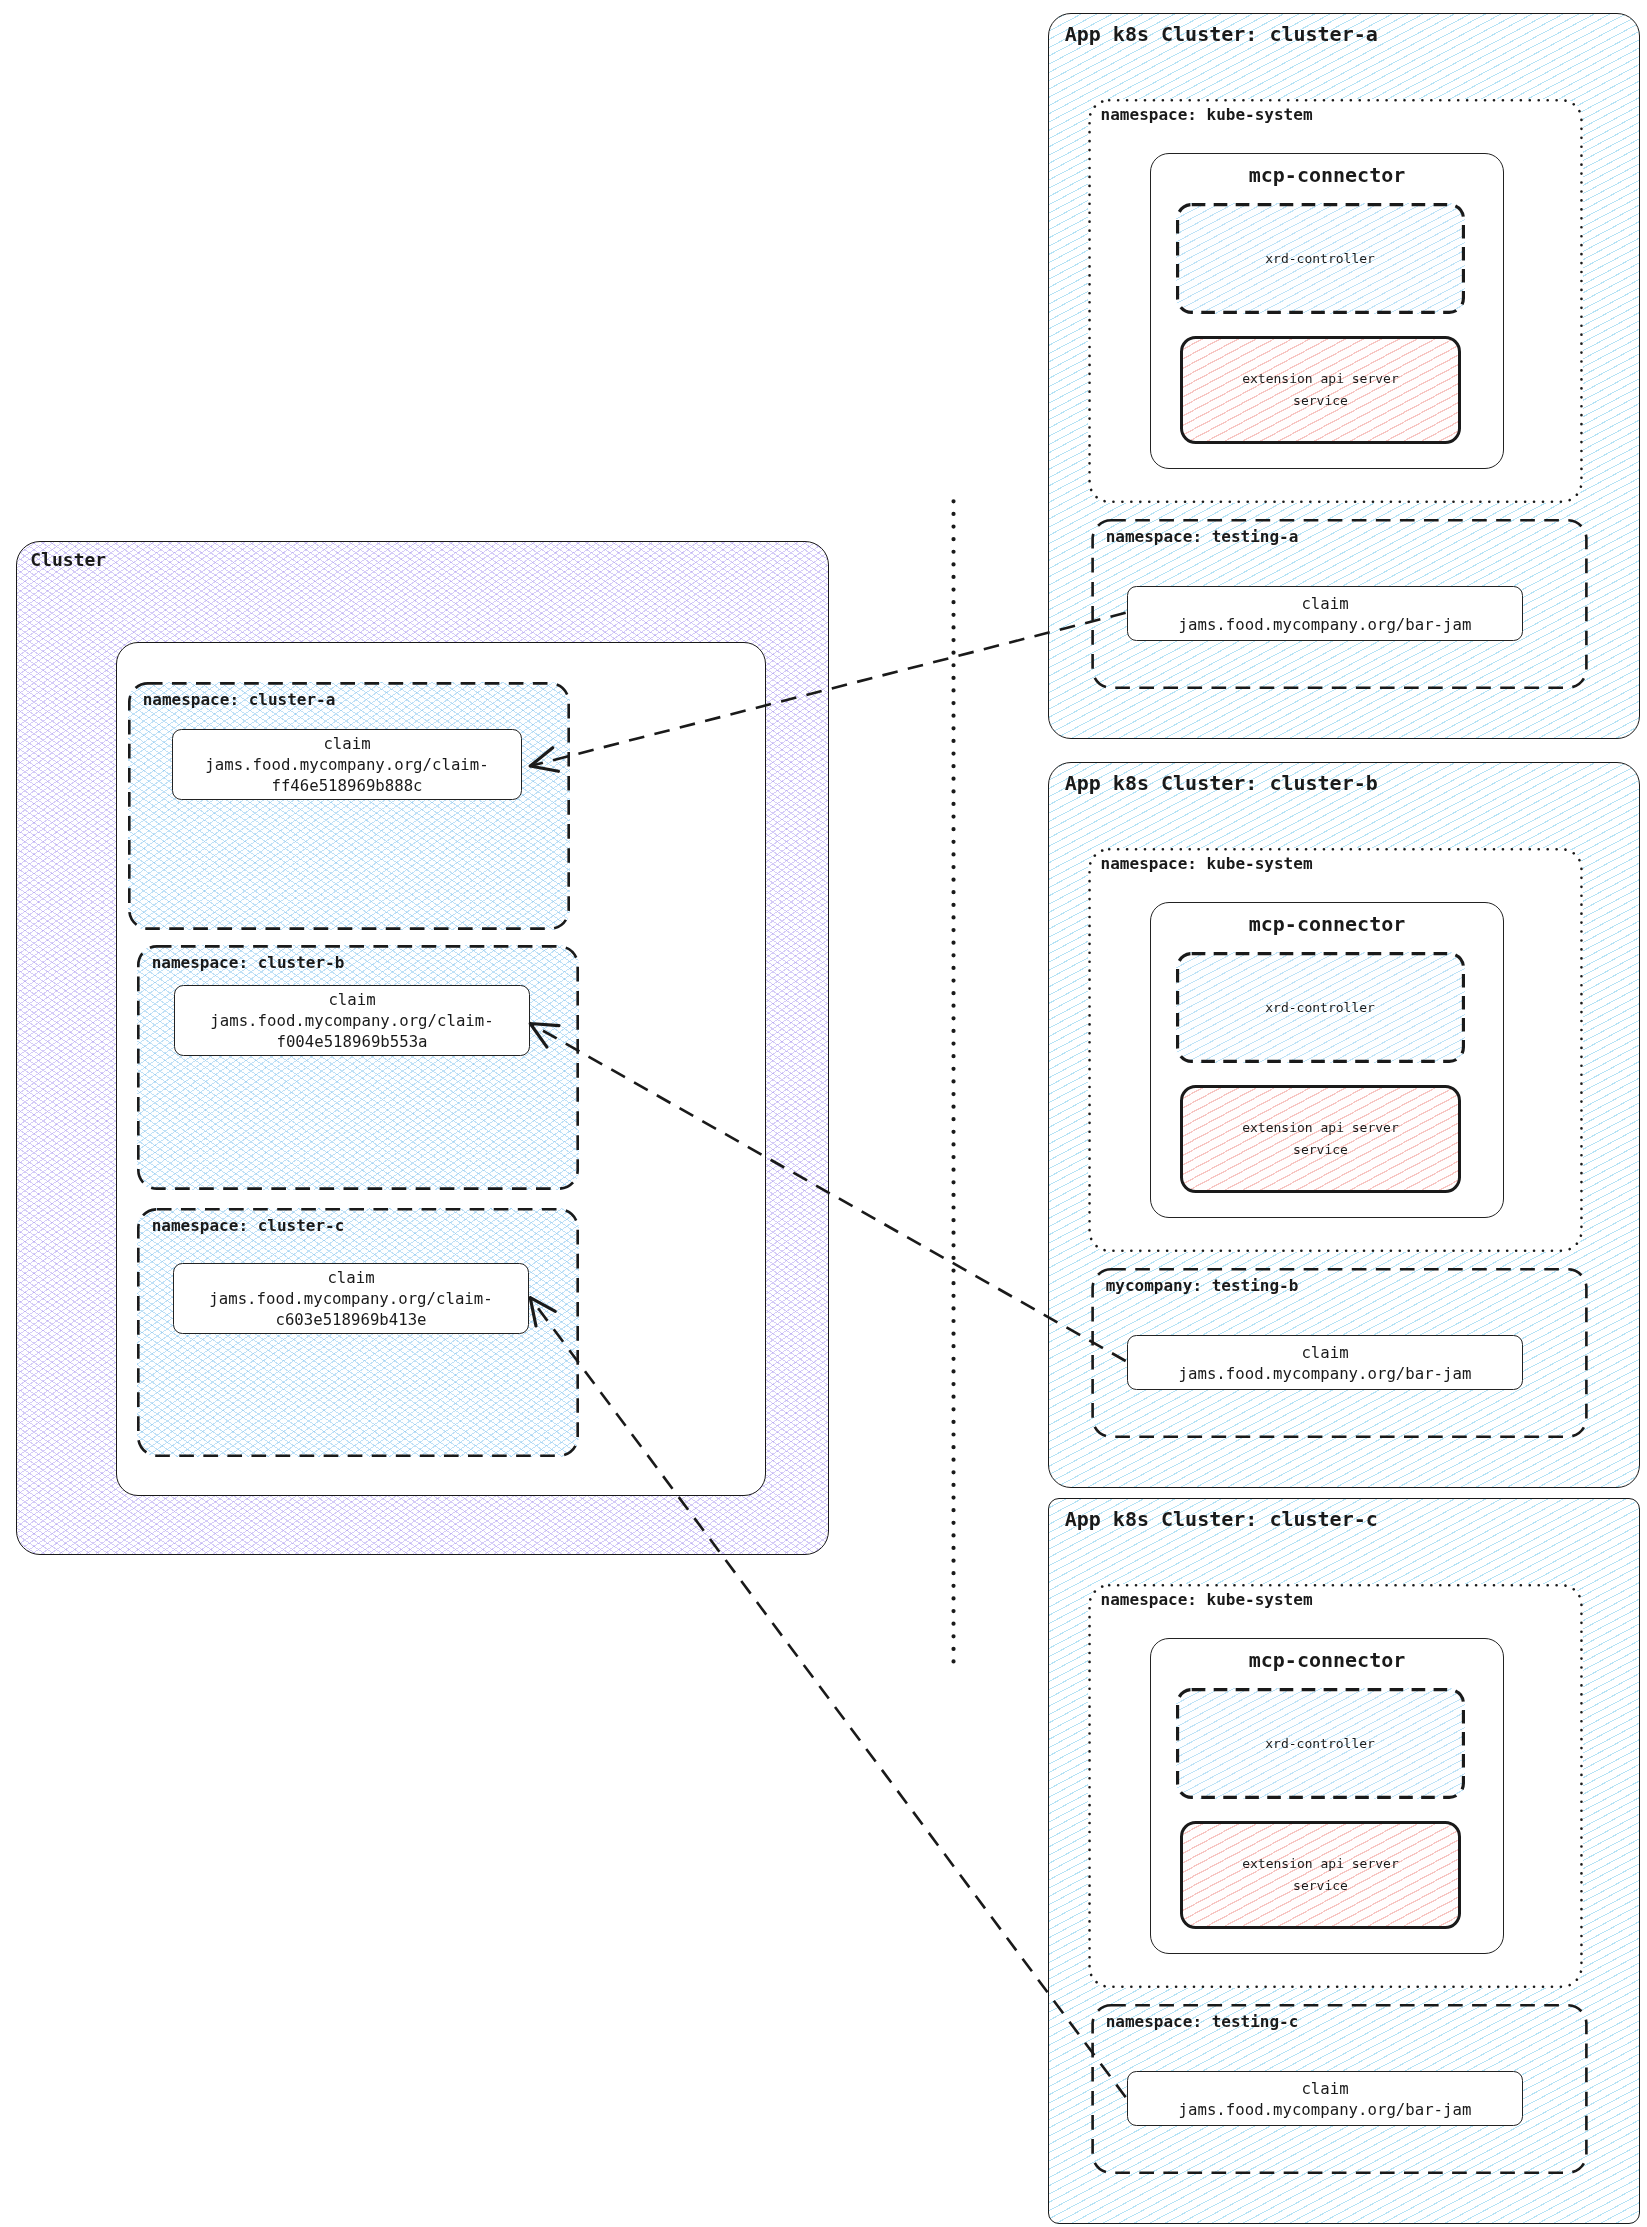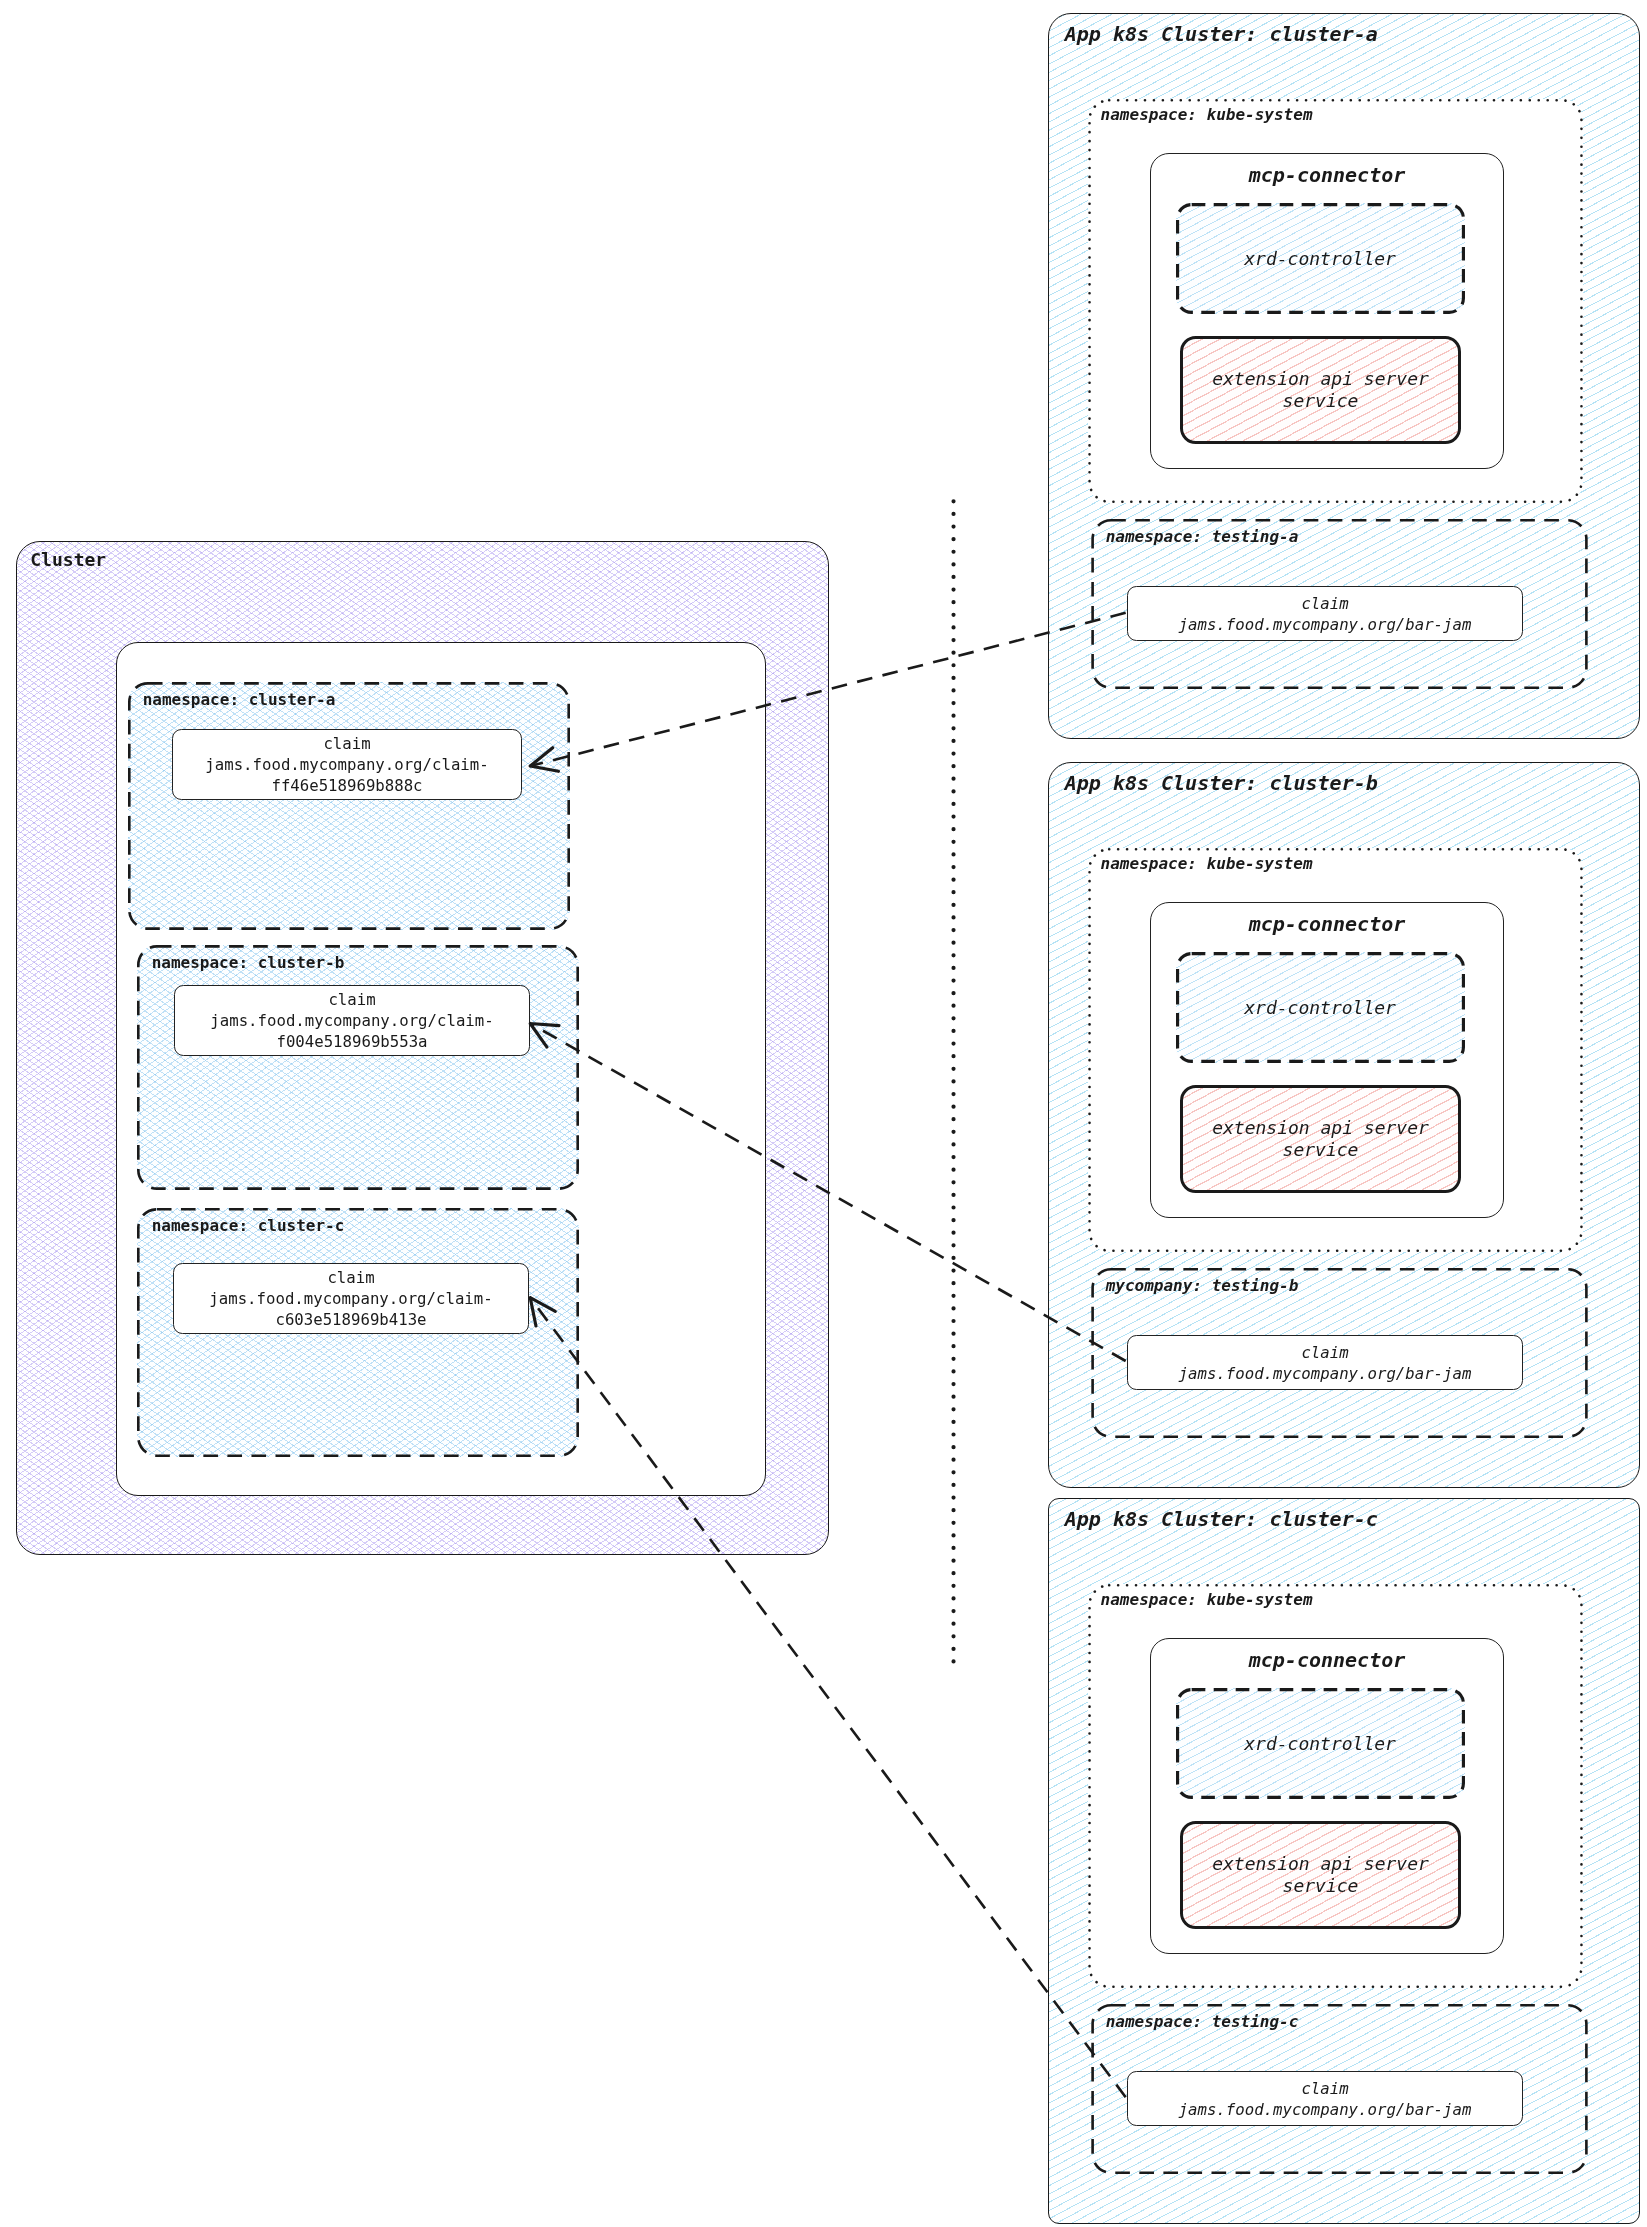--- a/index.html
+++ b/index.html
@@ -1,21 +1,21 @@
 <!DOCTYPE html>
 <html style="font-size:8.4px"><head>
 <meta charset="utf-8">
 <style>
   html,body{margin:0;padding:0;background:#ffffff;}
   #page{position:relative;width:1647px;height:2227px;background:#ffffff;
         font-family:"DejaVu Sans Mono","Liberation Mono",monospace;color:#1a1a1a;overflow:hidden;}
   .box{position:absolute;box-sizing:border-box;}
   
   .fill-white{background:#ffffff;}
-  .hatch-cyan{background-image:repeating-linear-gradient(152deg,rgba(109,199,235,0.50) 0 1px,rgba(255,255,255,0) 1px 7.3px);font-style:italic;}
+  .hatch-cyan{background-image:repeating-linear-gradient(152deg,rgba(109,199,235,0.50) 0 1px,rgba(255,255,255,0) 1px 7.3px);}
   .hatch-blue{background-image:repeating-linear-gradient(152deg,rgba(140,205,240,0.55) 0 1px,rgba(255,255,255,0) 1px 6.8px);background-color:#fdfeff;}
   .hatch-pink{background-image:repeating-linear-gradient(152deg,rgba(240,152,146,0.55) 0 1.3px,rgba(255,255,255,0) 1.3px 8.4px);background-color:#fffdfd;}
   .cross-blue{background-image:
       repeating-linear-gradient(145deg,rgba(130,195,238,0.50) 0 0.9px,rgba(255,255,255,0) 0.9px 5.8px),
       repeating-linear-gradient(35deg,rgba(130,195,238,0.50) 0 0.9px,rgba(255,255,255,0) 0.9px 5.8px);
       background-color:#fdfeff;}
   .cross-purple{background-image:
       repeating-linear-gradient(145deg,rgba(163,143,238,0.45) 0 0.9px,rgba(255,255,255,0) 0.9px 5.2px),
       repeating-linear-gradient(35deg,rgba(163,143,238,0.45) 0 0.9px,rgba(255,255,255,0) 0.9px 5.2px);
       background-color:#fefeff;}
@@ -23,21 +23,21 @@
   .solid3{border:1.6px solid #1a1a1a;}
   .solid-ext{border:3.1px solid #1a1a1a;}
   .claim-border{border:1.6px solid #222222;}
   
   .lbl{position:absolute;white-space:nowrap;}
   .cluster-title{top:8.4px;left:15.7px;font-size:20px;font-weight:700;letter-spacing:0;}
   .ns-label{top:8.4px;left:14.7px;font-size:16px;font-weight:700;}
   .hdr-label{font-size:16.7px;font-weight:700;}
   .mcp-title{position:absolute;top:9.4px;left:0;right:0;text-align:center;font-size:20px;font-weight:700;}
   .ctr{display:flex;flex-direction:column;align-items:center;justify-content:center;text-align:center;}
-  .body-txt{font-size:18px;line-height:22px;font-weight:400;}
+  .body-txt{font-size:13px;line-height:22px;font-weight:400;}
   .claim-txt{font-size:15.7px;line-height:21px;font-weight:400;text-align:right;}
   .claim{background:#ffffff;border-radius:9.4px;}
   #edges{position:absolute;left:0;top:0;width:1647px;height:2227px;pointer-events:none;z-index:50;}
 </style>
 </head>
 <body>
 
 <div id="page">
 
   <div class="box cross-purple solid3" style="left:15.7px;top:541px;width:813px;height:1014px;border-radius:24px;">

